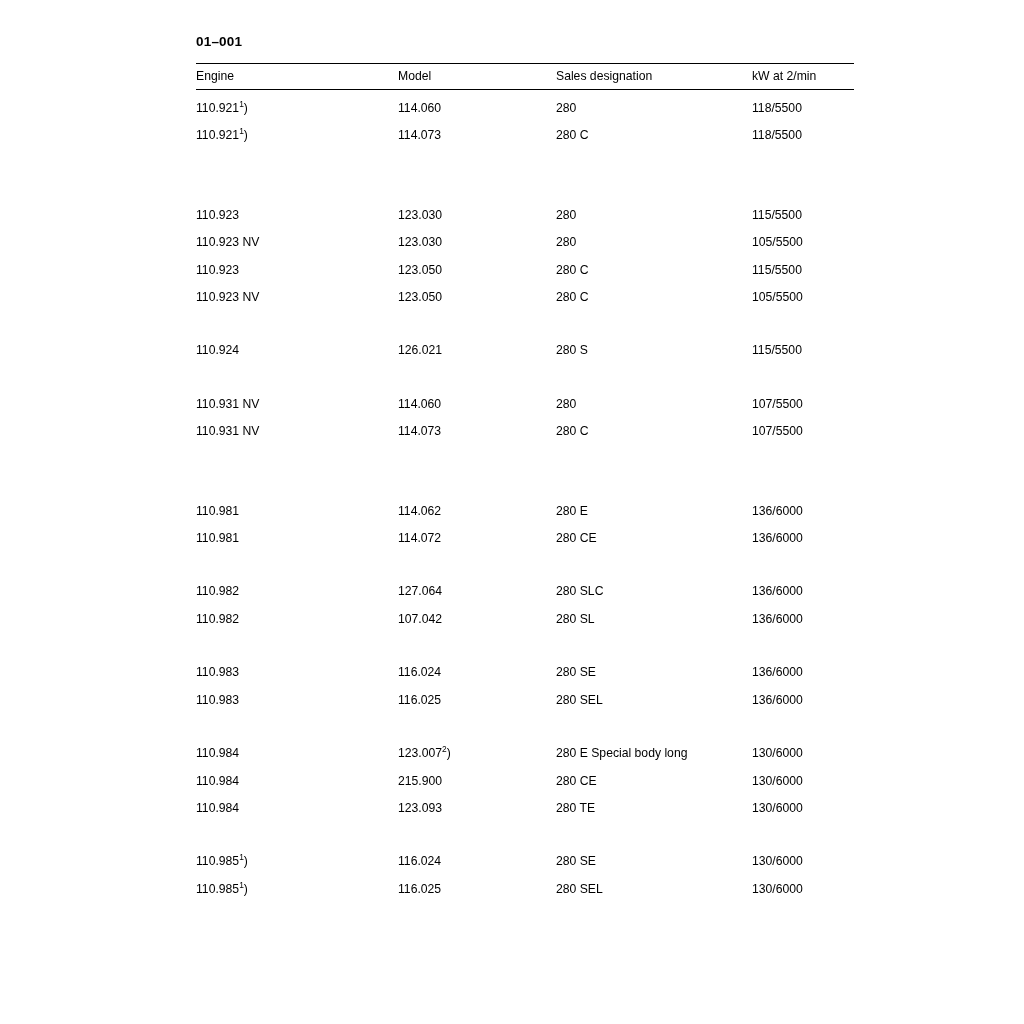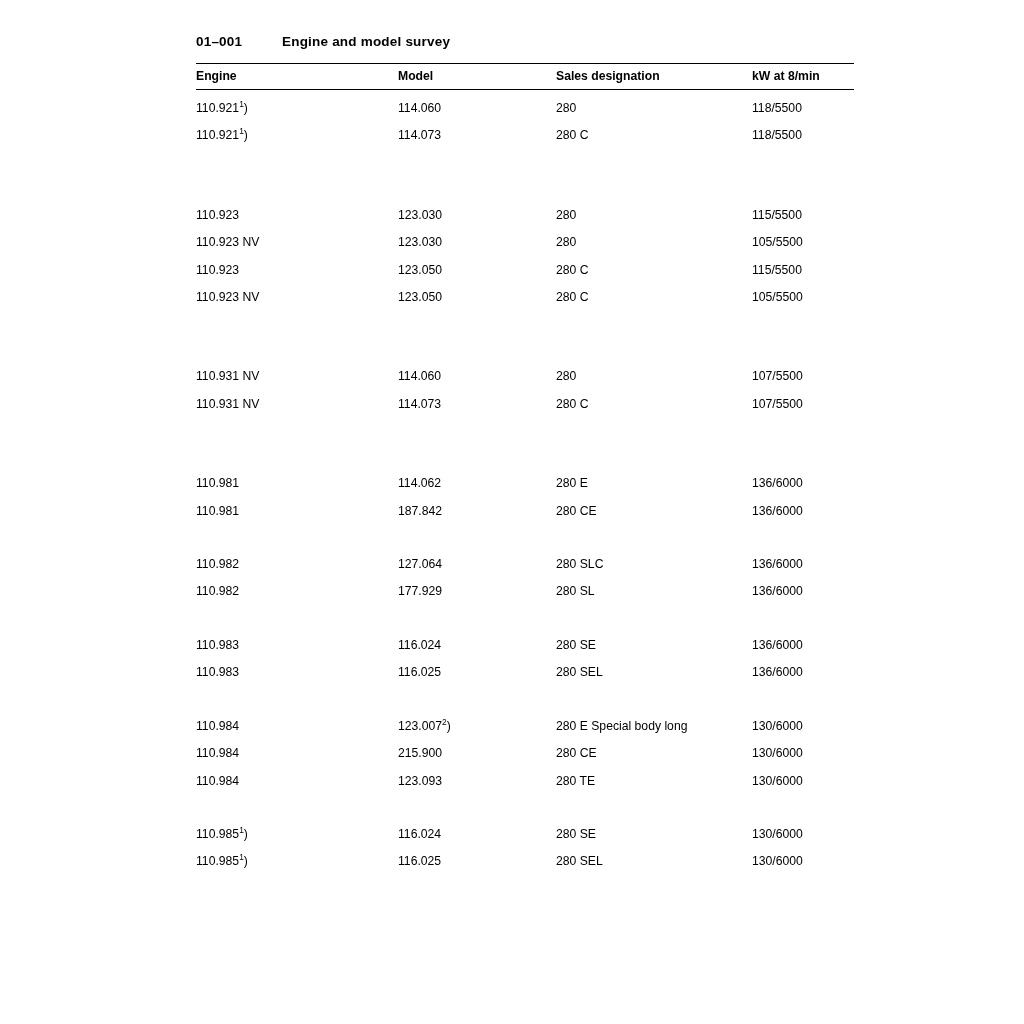--- a/index.html
+++ b/index.html
@@ -41,21 +41,21 @@
   .doc-title {
     flex: 1 1 auto;
   }
   table.survey {
     width: 100%;
     border-collapse: collapse;
     font-size: 12.2px;
   }
   table.survey thead th {
     text-align: left;
-    font-weight: bold;
+    font-weight: normal;
     padding: 5px 0 6px 0;
     border-top: 1.6px solid #000;
     border-bottom: 1.1px solid #000;
     white-space: nowrap;
   }
   table.survey td {
     padding: 0;
     vertical-align: top;
     white-space: nowrap;
     line-height: 17.4px;
@@ -81,36 +81,35 @@
   }
 </style>
 </head>
 <body>
 
 <div class="page">
   <div class="sheet">
 
     <div class="doc-header">
       <span class="doc-code">01–001</span>
-      <span class="doc-title">Engine and model survey</span>
     </div>
 
     <table class="survey">
       <colgroup>
         <col class="c-engine">
         <col class="c-model">
         <col class="c-sales">
         <col class="c-kw">
       </colgroup>
       <thead>
         <tr>
           <th>Engine</th>
           <th>Model</th>
           <th>Sales designation</th>
-          <th>kW at 8/min</th>
+          <th>kW at 2/min</th>
         </tr>
       </thead>
       <tbody id="table-body" class="body-top">
           <tr class="row">
             <td>110.921<span class="sup">1</span>)</td>
             <td>114.060</td>
             <td>280</td>
             <td>118/5500</td>
           </tr>
           <tr class="row">
@@ -154,20 +153,26 @@
             <td>123.050</td>
             <td>280 C</td>
             <td>105/5500</td>
           </tr>
           <tr class="gap">
             <td>&nbsp;</td>
             <td>&nbsp;</td>
             <td>&nbsp;</td>
             <td>&nbsp;</td>
           </tr>
+          <tr class="row">
+            <td>110.924</td>
+            <td>126.021</td>
+            <td>280 S</td>
+            <td>115/5500</td>
+          </tr>
           <tr class="gap">
             <td>&nbsp;</td>
             <td>&nbsp;</td>
             <td>&nbsp;</td>
             <td>&nbsp;</td>
           </tr>
           <tr class="row">
             <td>110.931 NV</td>
             <td>114.060</td>
             <td>280</td>
@@ -192,39 +197,39 @@
             <td>&nbsp;</td>
           </tr>
           <tr class="row">
             <td>110.981</td>
             <td>114.062</td>
             <td>280 E</td>
             <td>136/6000</td>
           </tr>
           <tr class="row">
             <td>110.981</td>
-            <td>187.842</td>
+            <td>114.072</td>
             <td>280 CE</td>
             <td>136/6000</td>
           </tr>
           <tr class="gap">
             <td>&nbsp;</td>
             <td>&nbsp;</td>
             <td>&nbsp;</td>
             <td>&nbsp;</td>
           </tr>
           <tr class="row">
             <td>110.982</td>
             <td>127.064</td>
             <td>280 SLC</td>
             <td>136/6000</td>
           </tr>
           <tr class="row">
             <td>110.982</td>
-            <td>177.929</td>
+            <td>107.042</td>
             <td>280 SL</td>
             <td>136/6000</td>
           </tr>
           <tr class="gap">
             <td>&nbsp;</td>
             <td>&nbsp;</td>
             <td>&nbsp;</td>
             <td>&nbsp;</td>
           </tr>
           <tr class="row">

